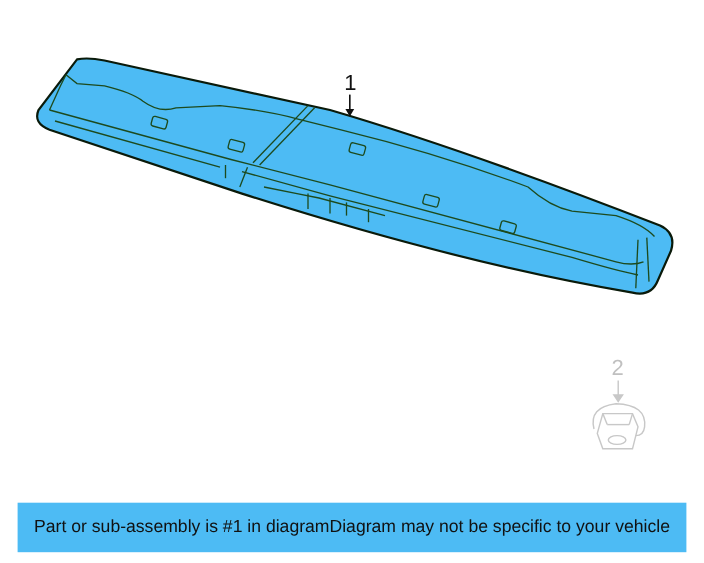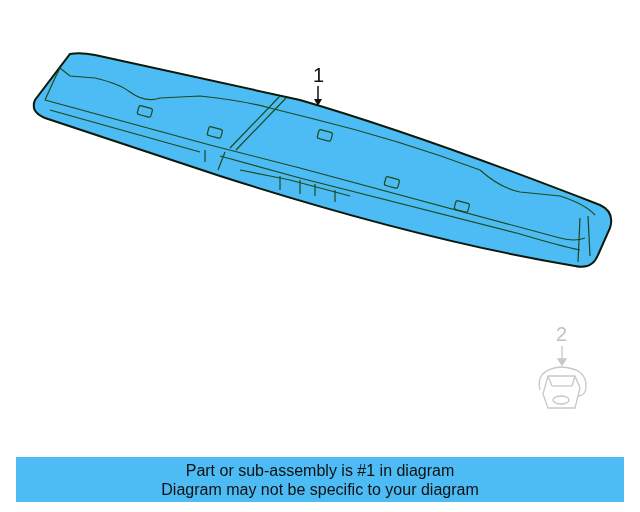--- a/index.html
+++ b/index.html
@@ -2,21 +2,21 @@
 <html><head>
 <meta charset="utf-8">
 <style>
   html, body { margin:0; padding:0; background:#ffffff; }
   body { width:640px; height:512px; position:relative; overflow:hidden; font-family:"Liberation Sans", sans-serif; }
   #diagram { position:absolute; left:0; top:0; width:640px; height:512px; }
   .callout { font-family:"Liberation Sans", sans-serif; font-size:20px; }
   #banner {
     position:absolute; left:16px; top:457px; width:608px; height:45px;
     background:#4dbbf4; color:#111;
-    display:flex; flex-direction:column; align-items:center; justify-content:center;
+    display:flex; flex-direction:row; align-items:center; justify-content:center;
     font-size:16px; line-height:19px; text-align:center;
   }
 </style>
 </head>
 <body>
 
 <svg id="diagram" viewBox="0 0 640 512" xmlns="http://www.w3.org/2000/svg">
 
   <g>
     <path d="M70,54 Q80,52 95,55 L300,100 Q420,135 600,205 Q615,212 610,228 L598,255 Q592,270 575,266 Q420,240 220,176 L45,118 Q30,112 35,100 Z" fill="#4dbbf4" stroke="#0a1a0a" stroke-width="2"></path>
@@ -63,14 +63,14 @@
     <polygon points="548,376 575,376 580,388 575,408 548,408 543,394"></polygon>
     <line x1="548" y1="376" x2="552" y2="386"></line>
     <line x1="575" y1="376" x2="572" y2="386"></line>
     <line x1="552" y1="386" x2="572" y2="386"></line>
     <ellipse cx="561" cy="400" rx="8" ry="4"></ellipse>
   </g>
 </svg>
 
 <div id="banner">
   <div>Part or sub-assembly is #1 in diagram</div>
-  <div>Diagram may not be specific to your diagram</div>
+  <div>Diagram may not be specific to your vehicle</div>
 </div>
 
 </body></html>

